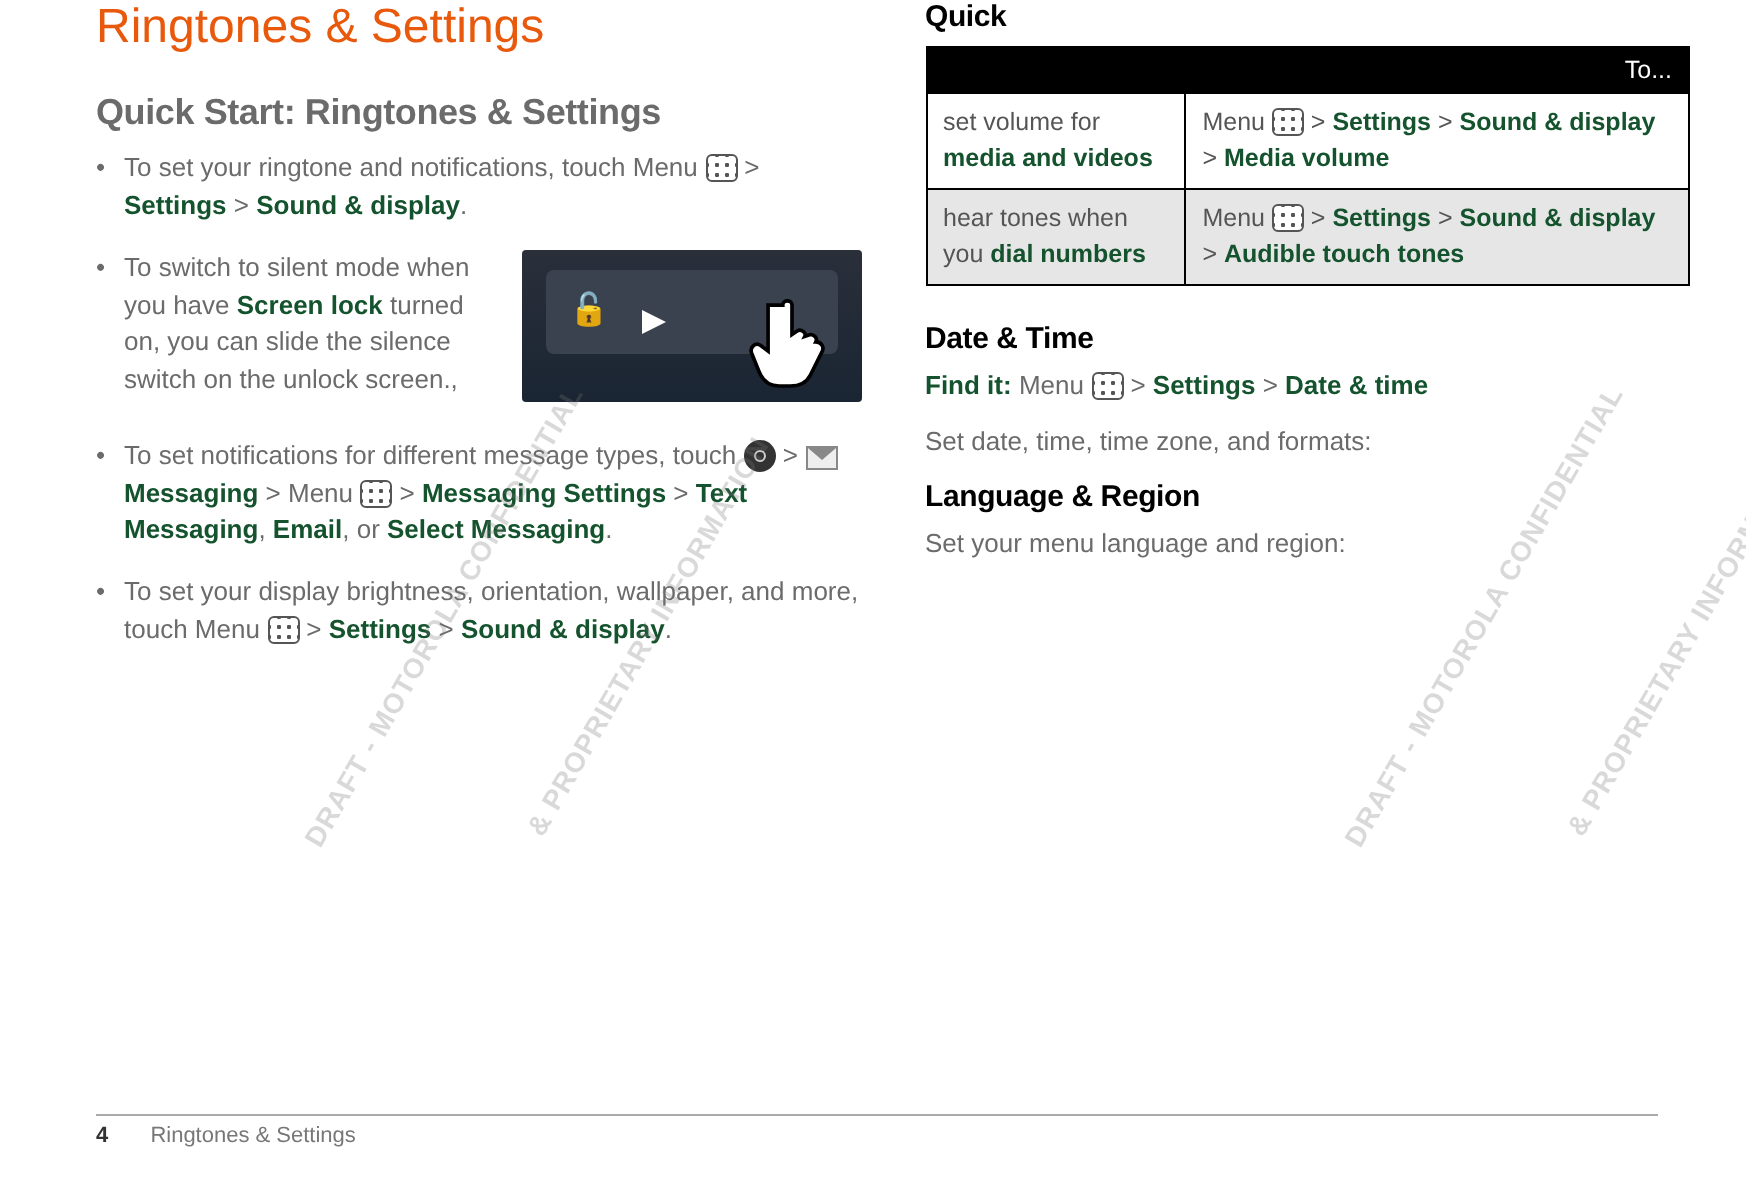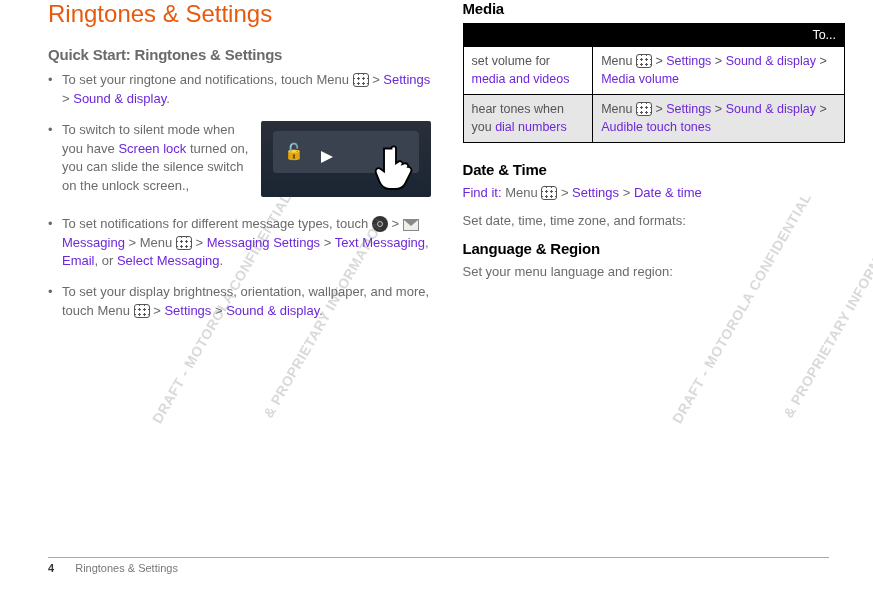--- a/index.html
+++ b/index.html
@@ -20,21 +20,21 @@
   }
   .col { flex: 1; }
   .title-orange {
     color: #e8590c;
     font-size: 24px;
     font-weight: 400;
     margin-bottom: 18px;
   }
   .sub-orange {
     color: #6b6b6b;
-    font-size: 15px;
+    font-size: 18px;
     font-weight: 600;
     margin-bottom: 8px;
     letter-spacing: -0.2px;
   }
   .h2-black {
     color: #000;
     font-size: 15px;
     font-weight: 600;
     margin-bottom: 6px;
     letter-spacing: -0.2px;
@@ -54,21 +54,21 @@
     position: relative;
     margin-bottom: 12px;
   }
   li.bullet::before {
     content: "•";
     position: absolute;
     left: 0;
     top: 0;
   }
   li.bullet p { margin-bottom: 8px; }
-  b, strong { color: #6d28d9; font-weight: 400; }
+  b, strong { color: #14532d; font-weight: 700; }
   .menu-icon {
     display: inline-block;
     vertical-align: -3px;
     width: 16px; height: 14px;
     border: 1px solid #555;
     border-radius: 3px;
     background:
       radial-gradient(circle, #555 1px, transparent 1.2px) 2px 2px/5px 5px,
       #fff;
     background-repeat: repeat;
@@ -224,21 +224,21 @@
       <li class="bullet">
         <span>To set notifications for different message types, touch </span><span class="circle-icon"></span><span> &gt; </span><span class="mail-icon"></span> <b>Messaging</b><span> &gt; Menu </span><span class="menu-icon"></span><span> &gt; </span><b>Messaging Settings</b><span> &gt; </span><b>Text Messaging</b><span>, </span><b>Email</b><span>, or </span><b>Select Messaging</b><span>.</span>
       </li>
       <li class="bullet">
         <span>To set your display brightness, orientation, wallpaper, and more, touch Menu </span><span class="menu-icon"></span><span> &gt; </span><b>Settings</b><span> &gt; </span><b>Sound &amp; display</b><span>.</span>
       </li>
     </ul>
   </div>
 
   <div class="col">
-    <h2 class="h2-black">Media</h2>
+    <h2 class="h2-black">Quick</h2>
     <table class="sounds">
       <tbody>
           <tr>
             <th colspan="2">To...</th>
           </tr>
       <tr>
         <td style="width:34%"><span>set volume for </span><b>media and videos</b></td>
         <td><span>Menu </span><span class="menu-icon"></span><span> &gt; </span><b>Settings</b><span> &gt; </span><b>Sound &amp; display</b><span> &gt; </span><b>Media volume</b></td>
       </tr>
       <tr class="shade">

